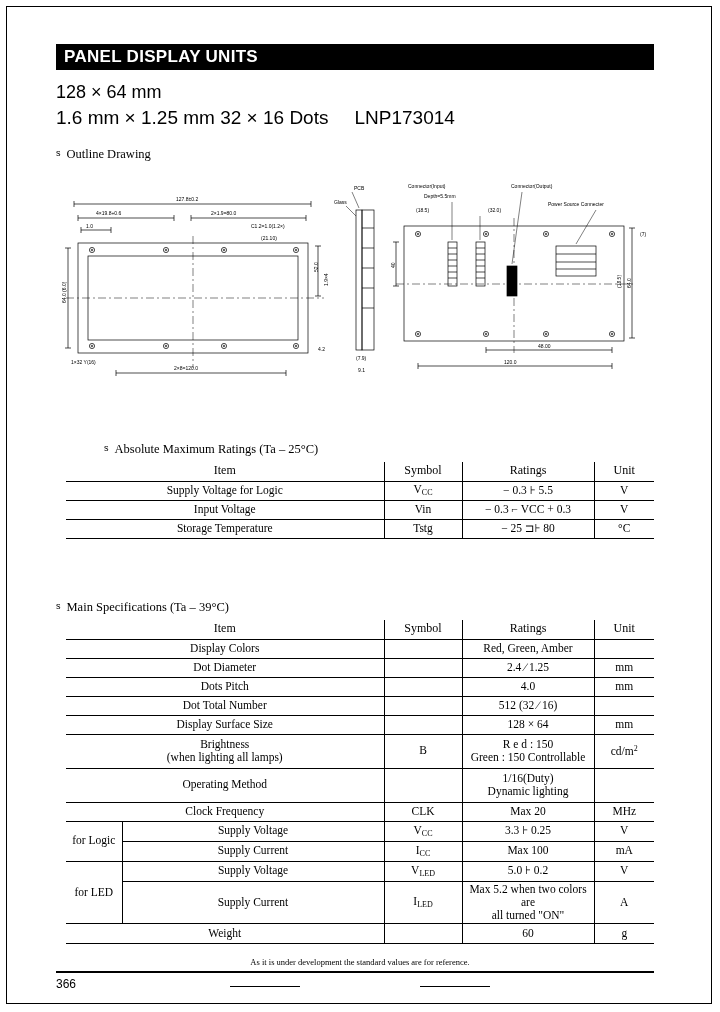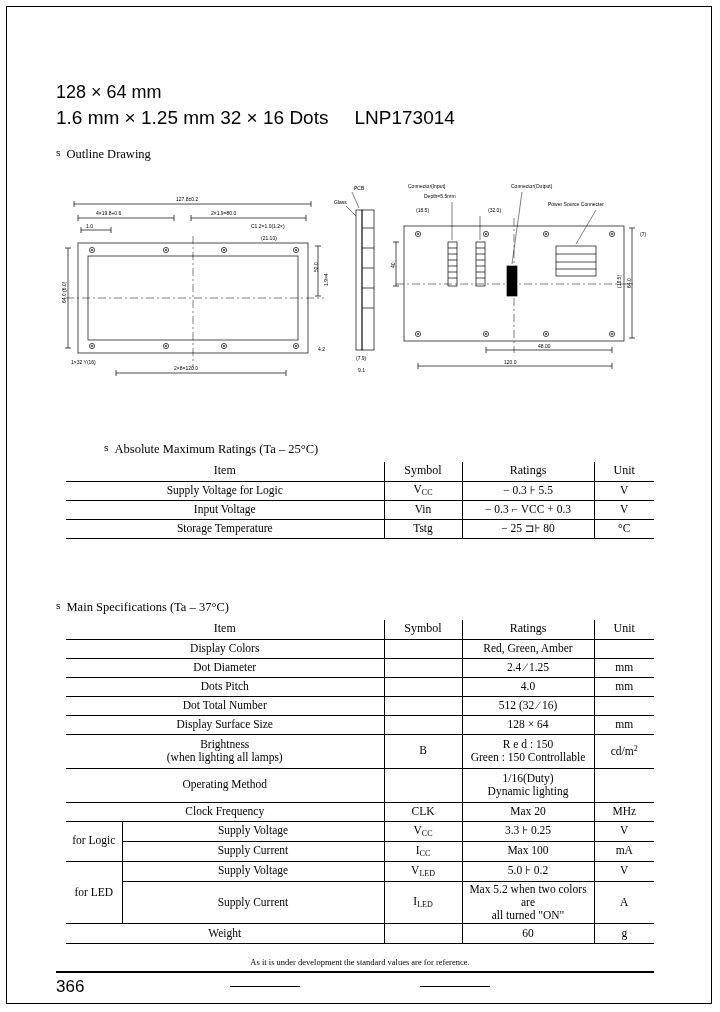--- a/index.html
+++ b/index.html
@@ -125,21 +125,21 @@
     left: 66px; top: 957px;
     width: 588px;
     text-align: center;
     font-size: 8.5px;
     font-family: "Liberation Serif", serif;
   }
   .page-num {
     position: absolute;
     left: 56px; top: 977px;
     font-family: "Liberation Sans", sans-serif;
-    font-size: 17px;
+    font-size: 12px;
     text-align: center;
   }
   .footer-rule {
     position: absolute;
     left: 56px; top: 971px;
     width: 598px;
     height: 2px;
     background: #000;
   }
   .brand {
@@ -164,20 +164,21 @@
   .brand-rule-r { left: 420px; width: 70px; }
 
   .twoline { line-height: 1.1; }
 </style>
 </head>
 <body>
 
 <div class="page">
   <div class="page-border"></div>
 
+  <div class="header-bar">PANEL DISPLAY UNITS</div>
 
   <div class="title-lines">
     <div class="l1">128 × 64 mm</div>
     <div class="l2">
       <span>1.6 mm × 1.25 mm 32 × 16 Dots</span><span class="part">LNP173014</span>
     </div>
   </div>
 
   <div class="sect sect-outline">
     <span class="mark">s</span><span>Outline Drawing</span>
@@ -381,21 +382,21 @@
       <tr>
         <td class="no-left">Storage Temperature</td>
         <td><span>Tstg</span></td>
         <td>− 25 ⊐⊦ 80</td>
         <td class="no-right">°C</td>
       </tr>
     </tbody>
   </table>
 
   <div class="sect sect-main">
-    <span class="mark">s</span><span>Main  Specifications (Ta – 37°C)</span>
+    <span class="mark">s</span><span>Main  Specifications (Ta – 39°C)</span>
   </div>
 
   <table class="spec" id="main-table">
     <colgroup>
       <col style="width:56px">
         <col style="width:262px">
         <col style="width:78px">
         <col style="width:132px">
         <col style="width:60px">
     </colgroup>

